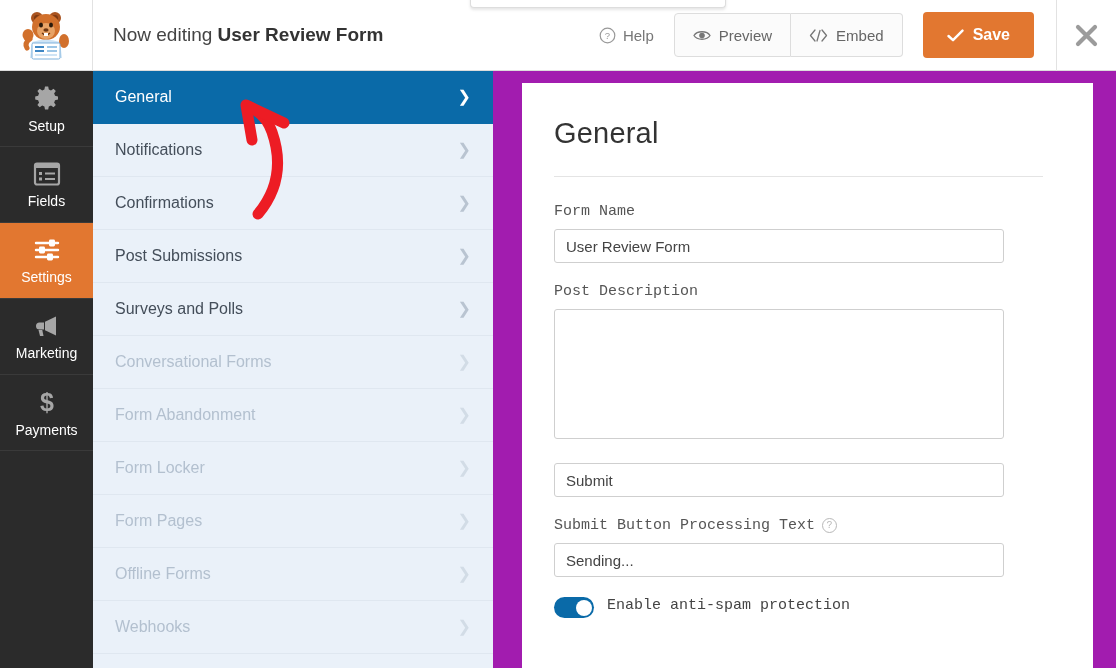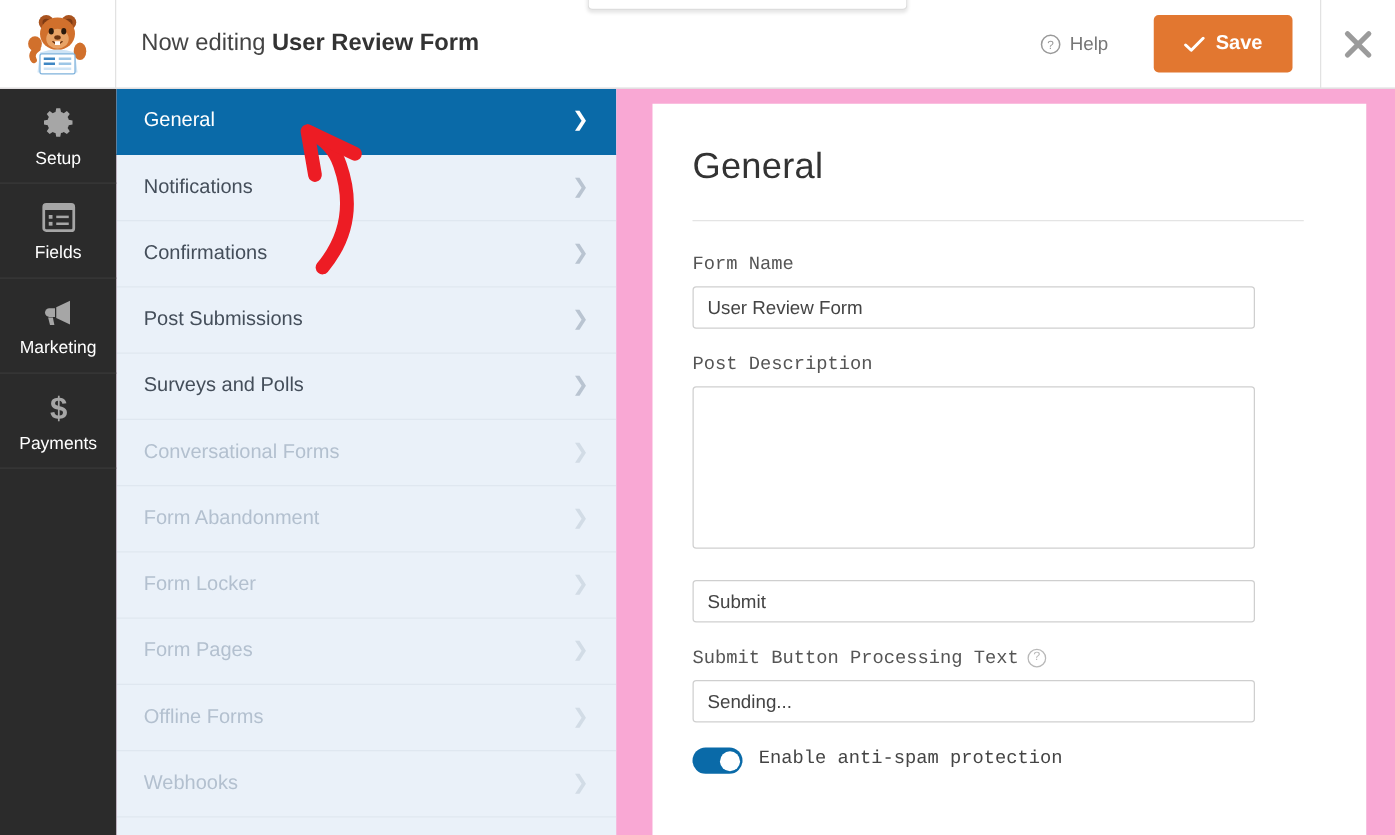--- a/index.html
+++ b/index.html
@@ -2,21 +2,21 @@
 <html><head>
 <meta charset="utf-8">
 <style>
   * { box-sizing: border-box; margin: 0; padding: 0; }
   html, body {
     width: 1116px; height: 668px;
     font-family: "Liberation Sans", sans-serif;
     background: #ffffff;
     overflow: hidden;
   }
-  #app { position: relative; width: 1116px; height: 668px; background: #f9a8d4; }
+  #app { position: relative; width: 1116px; height: 668px; background: #a21caf; }
 
   
   .top-ghost-box {
     position: absolute; left: 470px; top: -26px; width: 256px; height: 34px;
     background: #ffffff; border: 1px solid #dddddd; border-top: none;
     border-radius: 0 0 4px 4px;
     box-shadow: 0 2px 3px rgba(0,0,0,.10);
     z-index: 40;
   }
 
@@ -199,20 +199,37 @@
     <div class="header-right">
 
       <div class="help-btn">
         <svg width="17" height="17" viewBox="0 0 17 17">
           <circle cx="8.5" cy="8.5" r="7.3" fill="none" stroke="#999999" stroke-width="1.2"></circle>
           <text x="8.5" y="12" font-size="9.5" fill="#999999" text-anchor="middle" font-family="Liberation Sans, sans-serif">?</text>
         </svg>
         <span>Help</span>
       </div>
 
+      <div class="btn-group">
+        <div class="ghost-btn">
+          <svg width="18" height="13" viewBox="0 0 18 13">
+            <path d="M1 6.5 C4 1.5 14 1.5 17 6.5 C14 11.5 4 11.5 1 6.5 Z" fill="none" stroke="#777777" stroke-width="1.3"></path>
+            <circle cx="9" cy="6.5" r="2.8" fill="#777777"></circle>
+          </svg>
+          <span>Preview</span>
+        </div>
+        <div class="ghost-btn">
+          <svg width="19" height="13" viewBox="0 0 19 13">
+            <path d="M6 1 L1.5 6.5 L6 12" fill="none" stroke="#777777" stroke-width="1.3" stroke-linecap="round" stroke-linejoin="round"></path>
+            <path d="M13 1 L17.5 6.5 L13 12" fill="none" stroke="#777777" stroke-width="1.3" stroke-linecap="round" stroke-linejoin="round"></path>
+            <path d="M11 1.5 L8 12" fill="none" stroke="#777777" stroke-width="1.3" stroke-linecap="round"></path>
+          </svg>
+          <span>Embed</span>
+        </div>
+      </div>
 
       <div class="save-btn">
         <svg width="17" height="13" viewBox="0 0 17 13">
           <path d="M1.5 7 L6 11.2 L15.5 1.6" fill="none" stroke="#ffffff" stroke-width="2.4" stroke-linecap="round" stroke-linejoin="round"></path>
         </svg>
         <span>Save</span>
       </div>
 
       <div class="header-divider"></div>
 
@@ -244,20 +261,31 @@
           <rect x="2" y="2.5" width="24" height="4.5" fill="currentColor"></rect>
           <rect x="6" y="11" width="3" height="3" fill="currentColor"></rect>
           <rect x="6" y="16.5" width="3" height="3" fill="currentColor"></rect>
           <rect x="12" y="11.5" width="10" height="2" fill="currentColor"></rect>
           <rect x="12" y="17" width="10" height="2" fill="currentColor"></rect>
         </svg>
       </span>
       <span>Fields</span>
     </div>
 
+    <div class="rail-item active">
+      <span class="ico">
+        <svg width="28" height="26" viewBox="0 0 28 26">
+          <path d="M3 6h22 M3 13h22 M3 20h22" stroke="currentColor" stroke-width="2.4" stroke-linecap="round"></path>
+          <rect x="16" y="2.6" width="6" height="6.8" rx="1.4" fill="currentColor"></rect>
+          <rect x="6" y="9.6" width="6" height="6.8" rx="1.4" fill="currentColor"></rect>
+          <rect x="14" y="16.6" width="6" height="6.8" rx="1.4" fill="currentColor"></rect>
+        </svg>
+      </span>
+      <span>Settings</span>
+    </div>
 
     <div class="rail-item">
       <span class="ico">
         <svg width="28" height="26" viewBox="0 0 28 26">
           <path fill="currentColor" d="M23 3.5v19l-11-5.2v-8.6L23 3.5z"></path>
           <path fill="currentColor" d="M11 9.5H6.5A3.5 3.5 0 003 13a3.5 3.5 0 003.5 3.5H11v-7z"></path>
           <path fill="currentColor" d="M5.5 17h3.8l1.2 6H7L5.5 17z"></path>
         </svg>
       </span>
       <span>Marketing</span>

